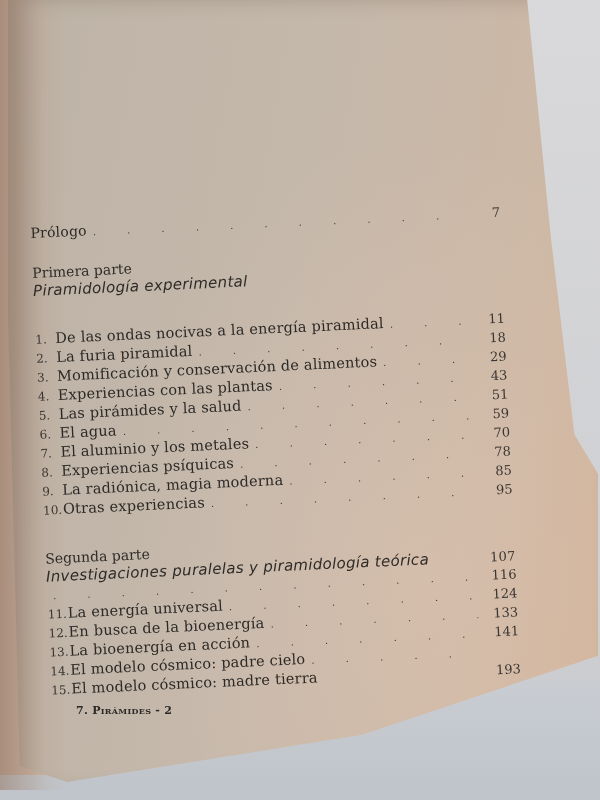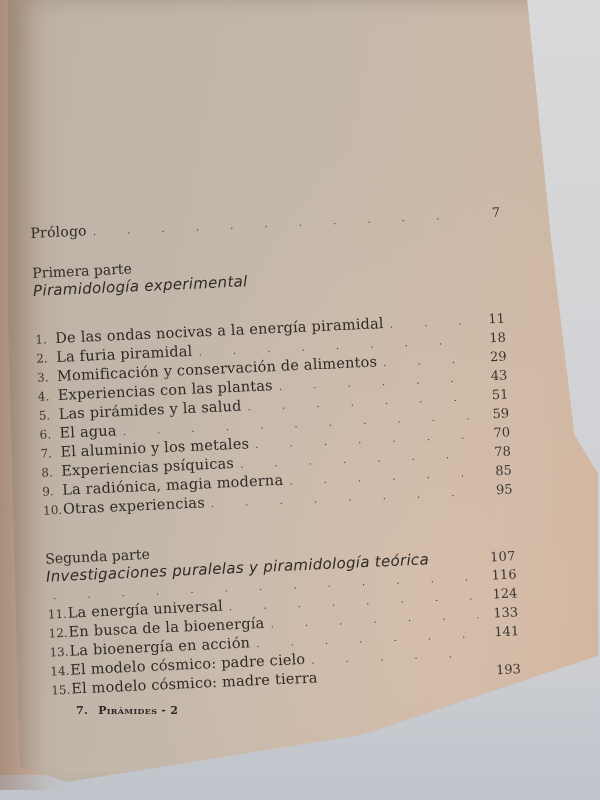--- a/index.html
+++ b/index.html
@@ -114,21 +114,21 @@
     .footer {
       position: absolute;
       left: 76px;
       top: 704px;
       font-size: 11px;
       font-weight: bold;
       color: #2d2926;
       font-family: "DejaVu Serif", serif;
       letter-spacing: 0.3px;
     }
-    .footer .sc { font-variant: small-caps; margin-left: 6px; }
+    .footer .sc { font-variant: small-caps; }
   </style>
 </head>
 <body>
 
 <div class="scene">
   <div class="cloth"></div>
   <div class="left-page"></div>
   <div class="page"></div>
   <div class="page-shade"></div>
   <div class="gutter"></div>

